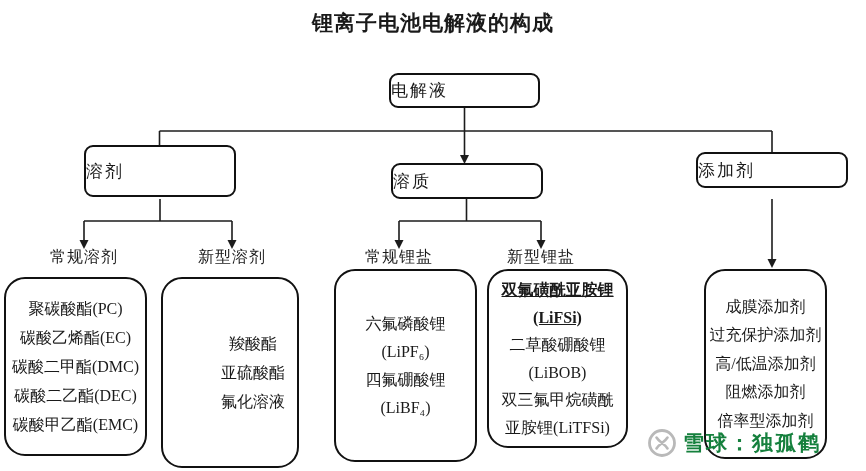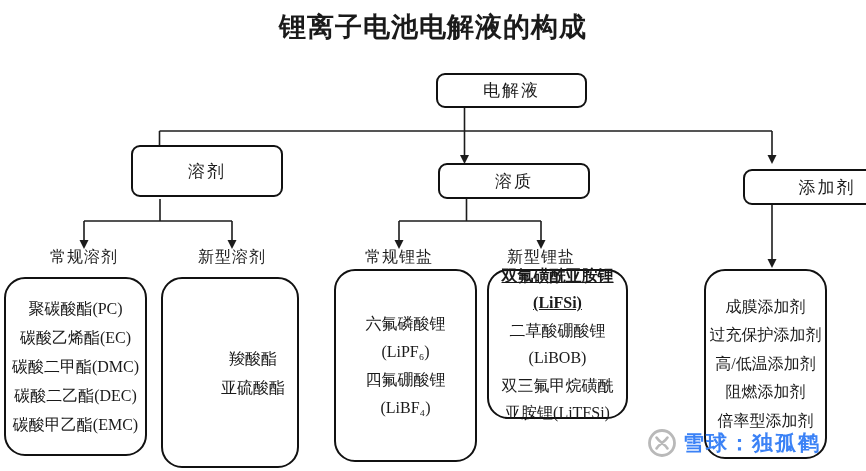--- a/index.html
+++ b/index.html
@@ -9,35 +9,33 @@
     height: 471px;
     background: #ffffff;
     font-family: "Liberation Serif", "DejaVu Serif", serif;
     color: #1a1a1a;
     overflow: hidden;
   }
   .abs { position: absolute; }
   #title {
     top: 9px; left: 0; width: 100%;
     text-align: center;
-    font-size: 27px;
+    font-size: 21px;
     font-weight: bold;
     letter-spacing: 1px;
   }
   .node {
     border: 2px solid #111;
     border-radius: 9px;
     background: #fff;
     display: flex;
     align-items: center;
-    justify-content: center;
     font-size: 17px;
     letter-spacing: 2px;
     box-sizing: border-box;
-    margin-left: 47px;
   }
   .group-label {
     font-size: 16px;
     text-align: center;
     letter-spacing: 1px;
   }
   .leaf {
     border: 2.5px solid #111;
     border-radius: 21px;
     background: #fff;
@@ -50,21 +48,21 @@
     font-size: 16px;
   }
   .leaf .line { line-height: var(--lh, 28px); white-space: nowrap; }
   .leaf .line.emph { font-weight: bold; text-decoration: underline; }
   #connectors { left: 0; top: 0; pointer-events: none; }
   #watermark {
     left: 646px; top: 427px;
     display: flex;
     align-items: center;
     gap: 5px;
-    color: #3b82f6;
+    color: #15803d;
   }
   #watermark .wm-text {
     font-size: 21px;
     font-weight: bold;
     letter-spacing: 2px;
     font-family: "Liberation Sans", "DejaVu Sans", sans-serif;
   }
 </style>
 </head>
 <body>
@@ -99,50 +97,51 @@
   <div class="node abs" style="left:389px;top:73px;width:151px;height:35px;">
     <span>电解液</span>
   </div>
 
   <div class="node abs" style="left:84px;top:145px;width:152px;height:52px;">
     <span>溶剂</span>
   </div>
   <div class="node abs" style="left:391px;top:163px;width:152px;height:36px;">
     <span>溶质</span>
   </div>
-  <div class="node abs" style="left:696px;top:169px;width:168px;height:36px;">
+  <div class="node abs" style="left:696px;top:152px;width:152px;height:36px;">
     <span>添加剂</span>
   </div>
 
   <div class="group-label abs" style="left:24px;top:247px;width:120px;">常规溶剂</div>
   <div class="group-label abs" style="left:172px;top:247px;width:120px;">新型溶剂</div>
   <div class="group-label abs" style="left:339px;top:247px;width:120px;">常规锂盐</div>
   <div class="group-label abs" style="left:481px;top:247px;width:120px;">新型锂盐</div>
 
   <div class="leaf abs" style="left:4px;top:277px;width:143px;height:179px;--lh:29px;">
     <div class="line">聚碳酸酯(PC)</div>
     <div class="line">碳酸乙烯酯(EC)</div>
     <div class="line">碳酸二甲酯(DMC)</div>
     <div class="line">碳酸二乙酯(DEC)</div>
     <div class="line">碳酸甲乙酯(EMC)</div>
   </div>
 
   <div class="leaf abs" style="left:161px;top:277px;width:138px;height:191px;padding-left:46px;--lh:29px;">
     <div class="line">羧酸酯</div>
     <div class="line">亚硫酸酯</div>
+    <div class="line">氟化溶液</div>
   </div>
 
   <div class="leaf abs" style="left:334px;top:269px;width:143px;height:193px;--lh:28px;">
     <div class="line">六氟磷酸锂</div>
     <div class="line">(LiPF₆)</div>
     <div class="line">四氟硼酸锂</div>
     <div class="line">(LiBF₄)</div>
   </div>
 
-  <div class="leaf abs" style="left:487px;top:269px;width:141px;height:150px;--lh:27.5px;">
+  <div class="leaf abs" style="left:487px;top:269px;width:141px;height:179px;--lh:27.5px;">
     <div class="line emph">双氟磺酰亚胺锂</div>
     <div class="line emph">(LiFSi)</div>
     <div class="line">二草酸硼酸锂</div>
     <div class="line">(LiBOB)</div>
     <div class="line">双三氟甲烷磺酰</div>
     <div class="line">亚胺锂(LiTFSi)</div>
   </div>
 
   <div class="leaf abs" style="left:704px;top:269px;width:123px;height:190px;--lh:28.5px;">
     <div class="line">成膜添加剂</div>

